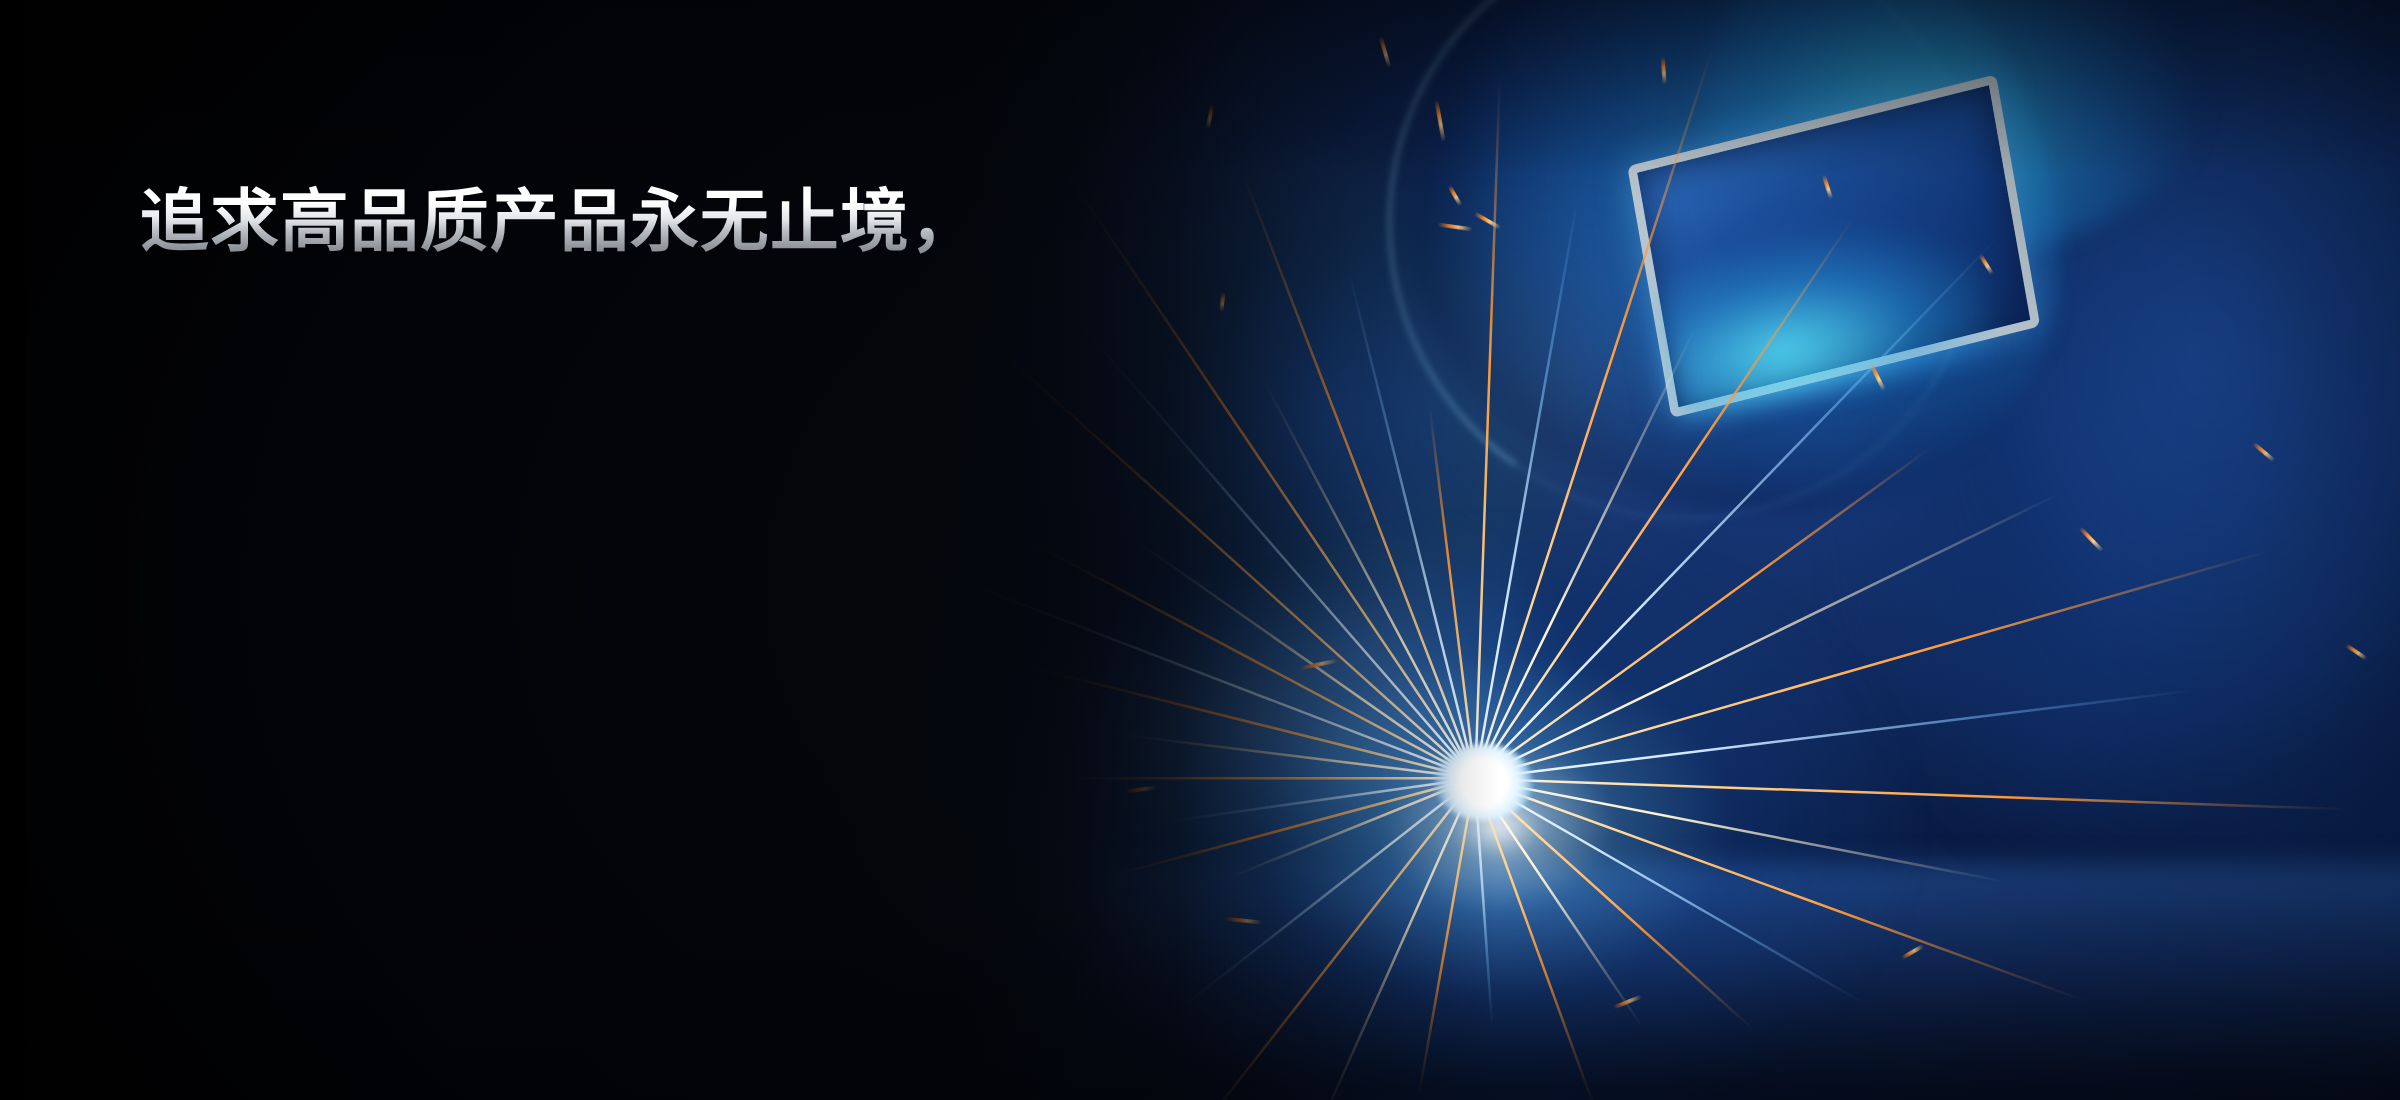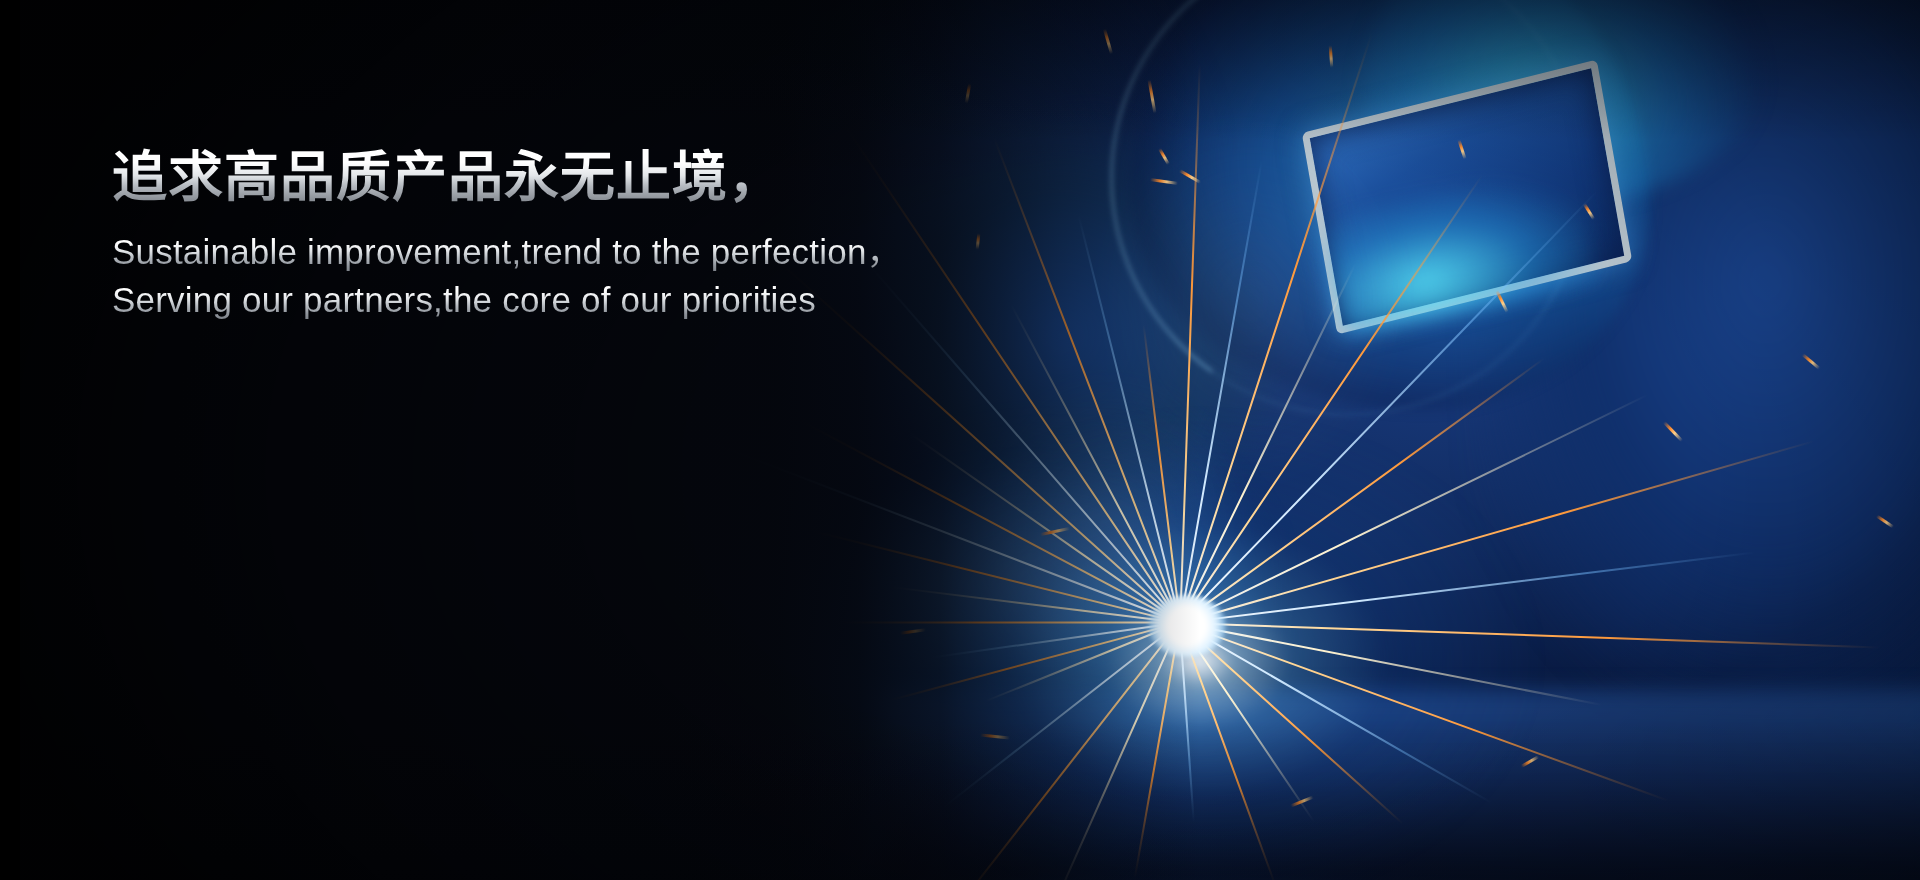--- a/index.html
+++ b/index.html
@@ -308,19 +308,15 @@
     <div class="fleck" style="left:1270px; top:800px; width:24px; transform:rotate(-22deg);"></div>
     <div class="fleck" style="left:1500px; top:760px; width:20px; transform:rotate(-30deg);"></div>
 
     <div class="ph-fade-left"></div>
     <div class="ph-vignette"></div>
   </div>
 
   <div class="copy">
     <div class="cn-line metal">追求高品质产品永无止境，</div>
 
-    <div class="en-block">
-      <div class="en-line metal">Sustainable improvement,trend to the perfection，</div>
-      <div class="en-line metal">Serving our partners,the core of our priorities</div>
-    </div>
   </div>
 
 </div>
 
 </body></html>

